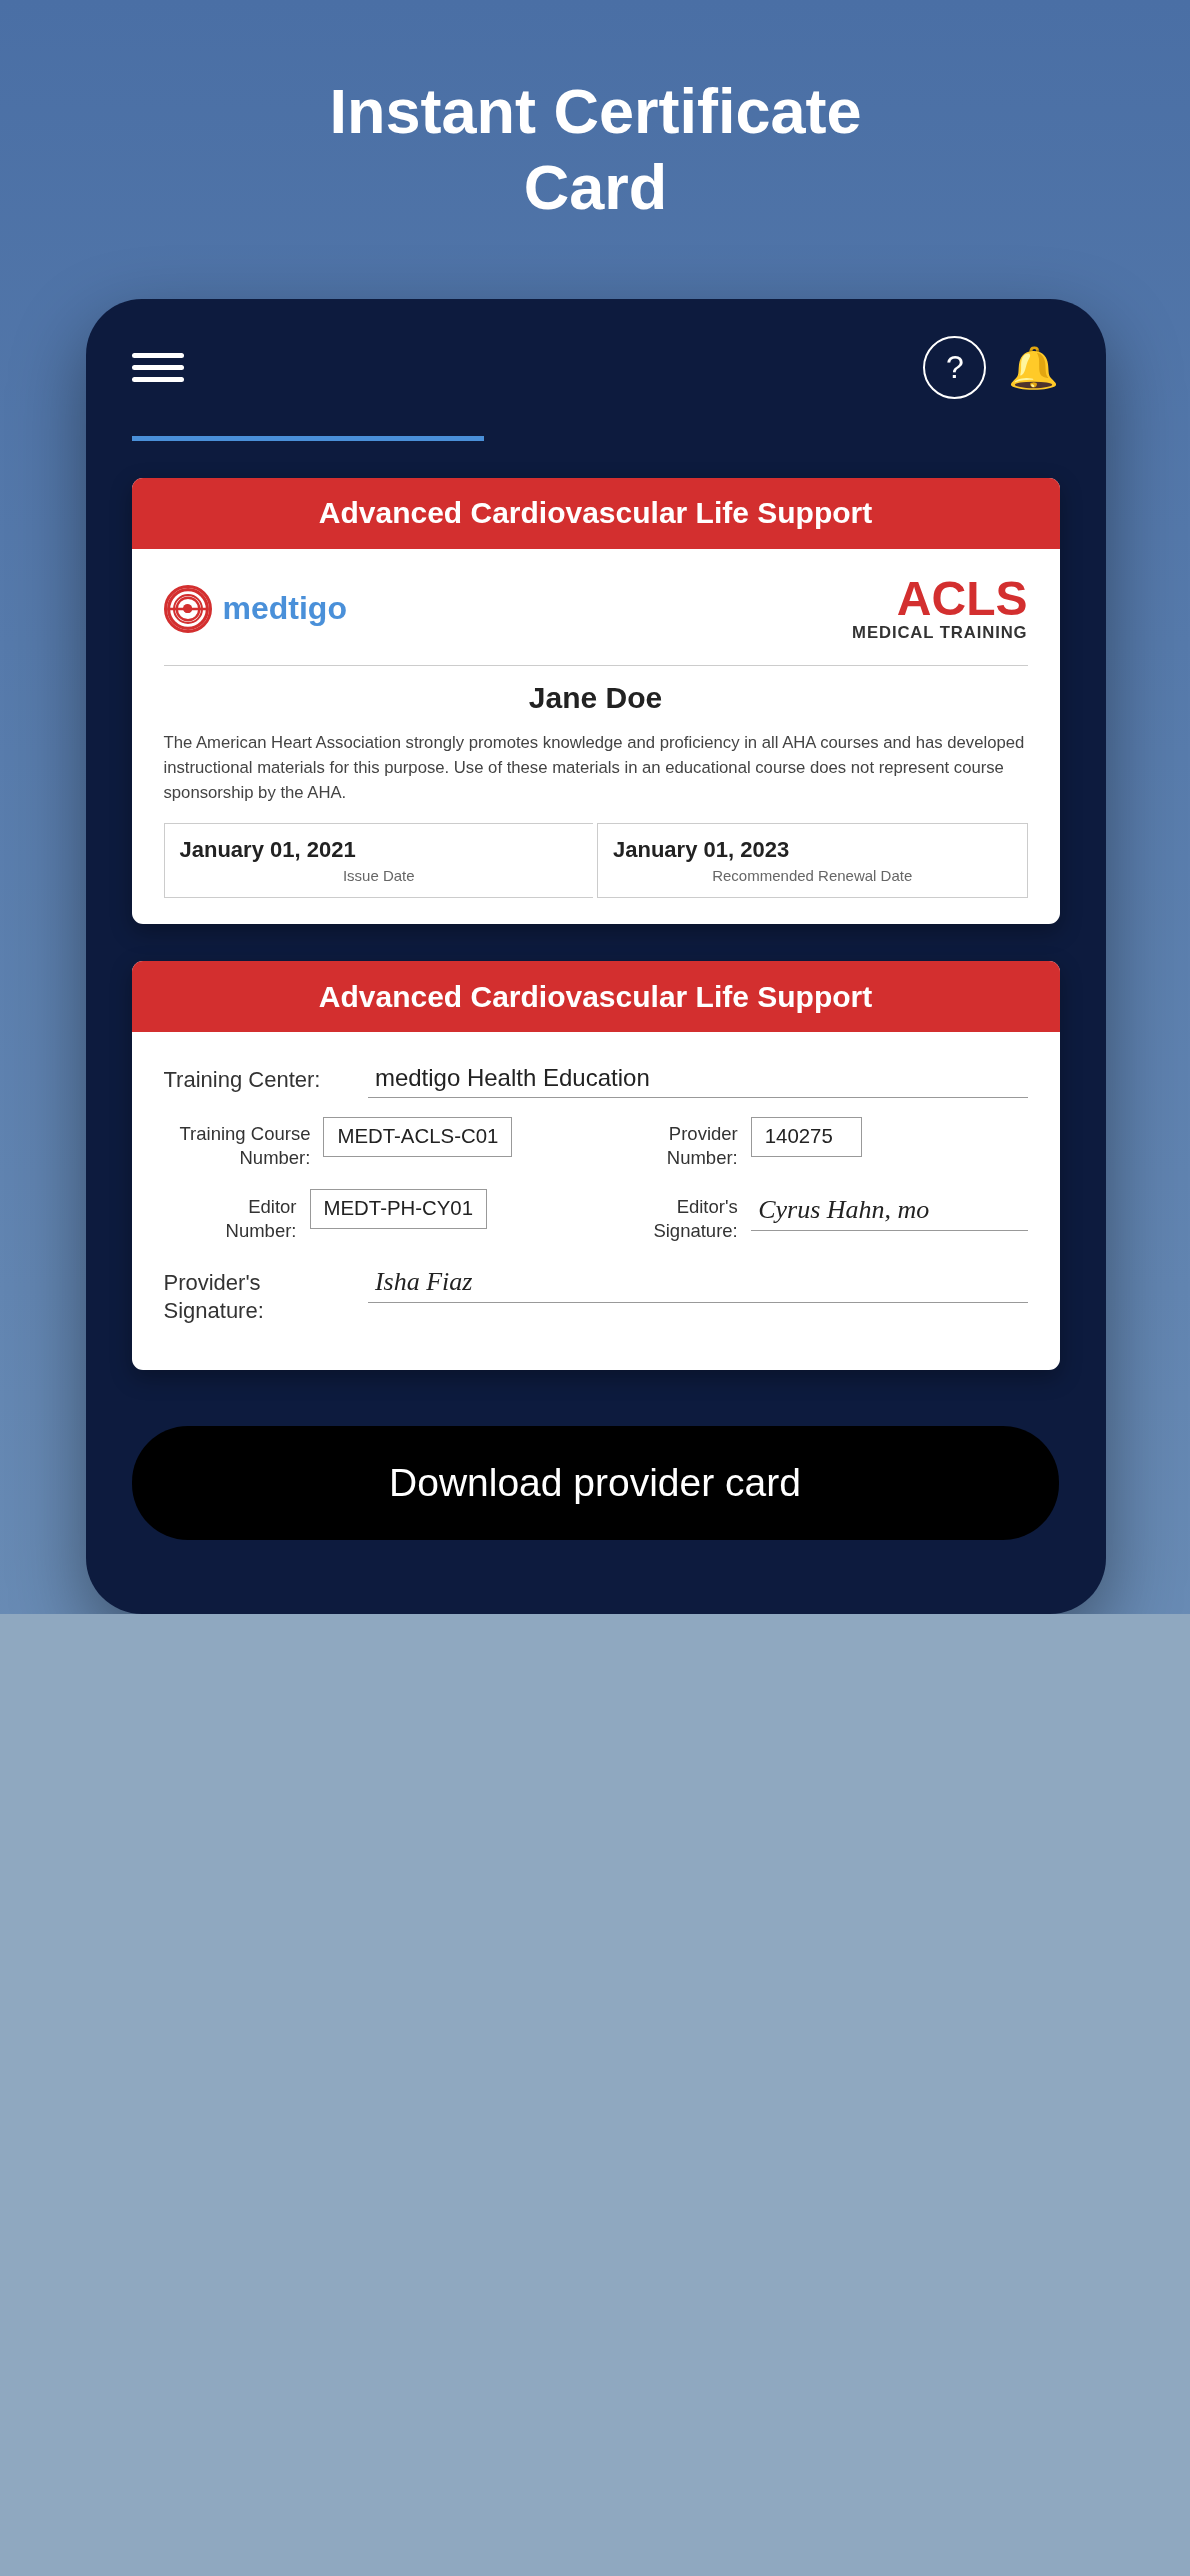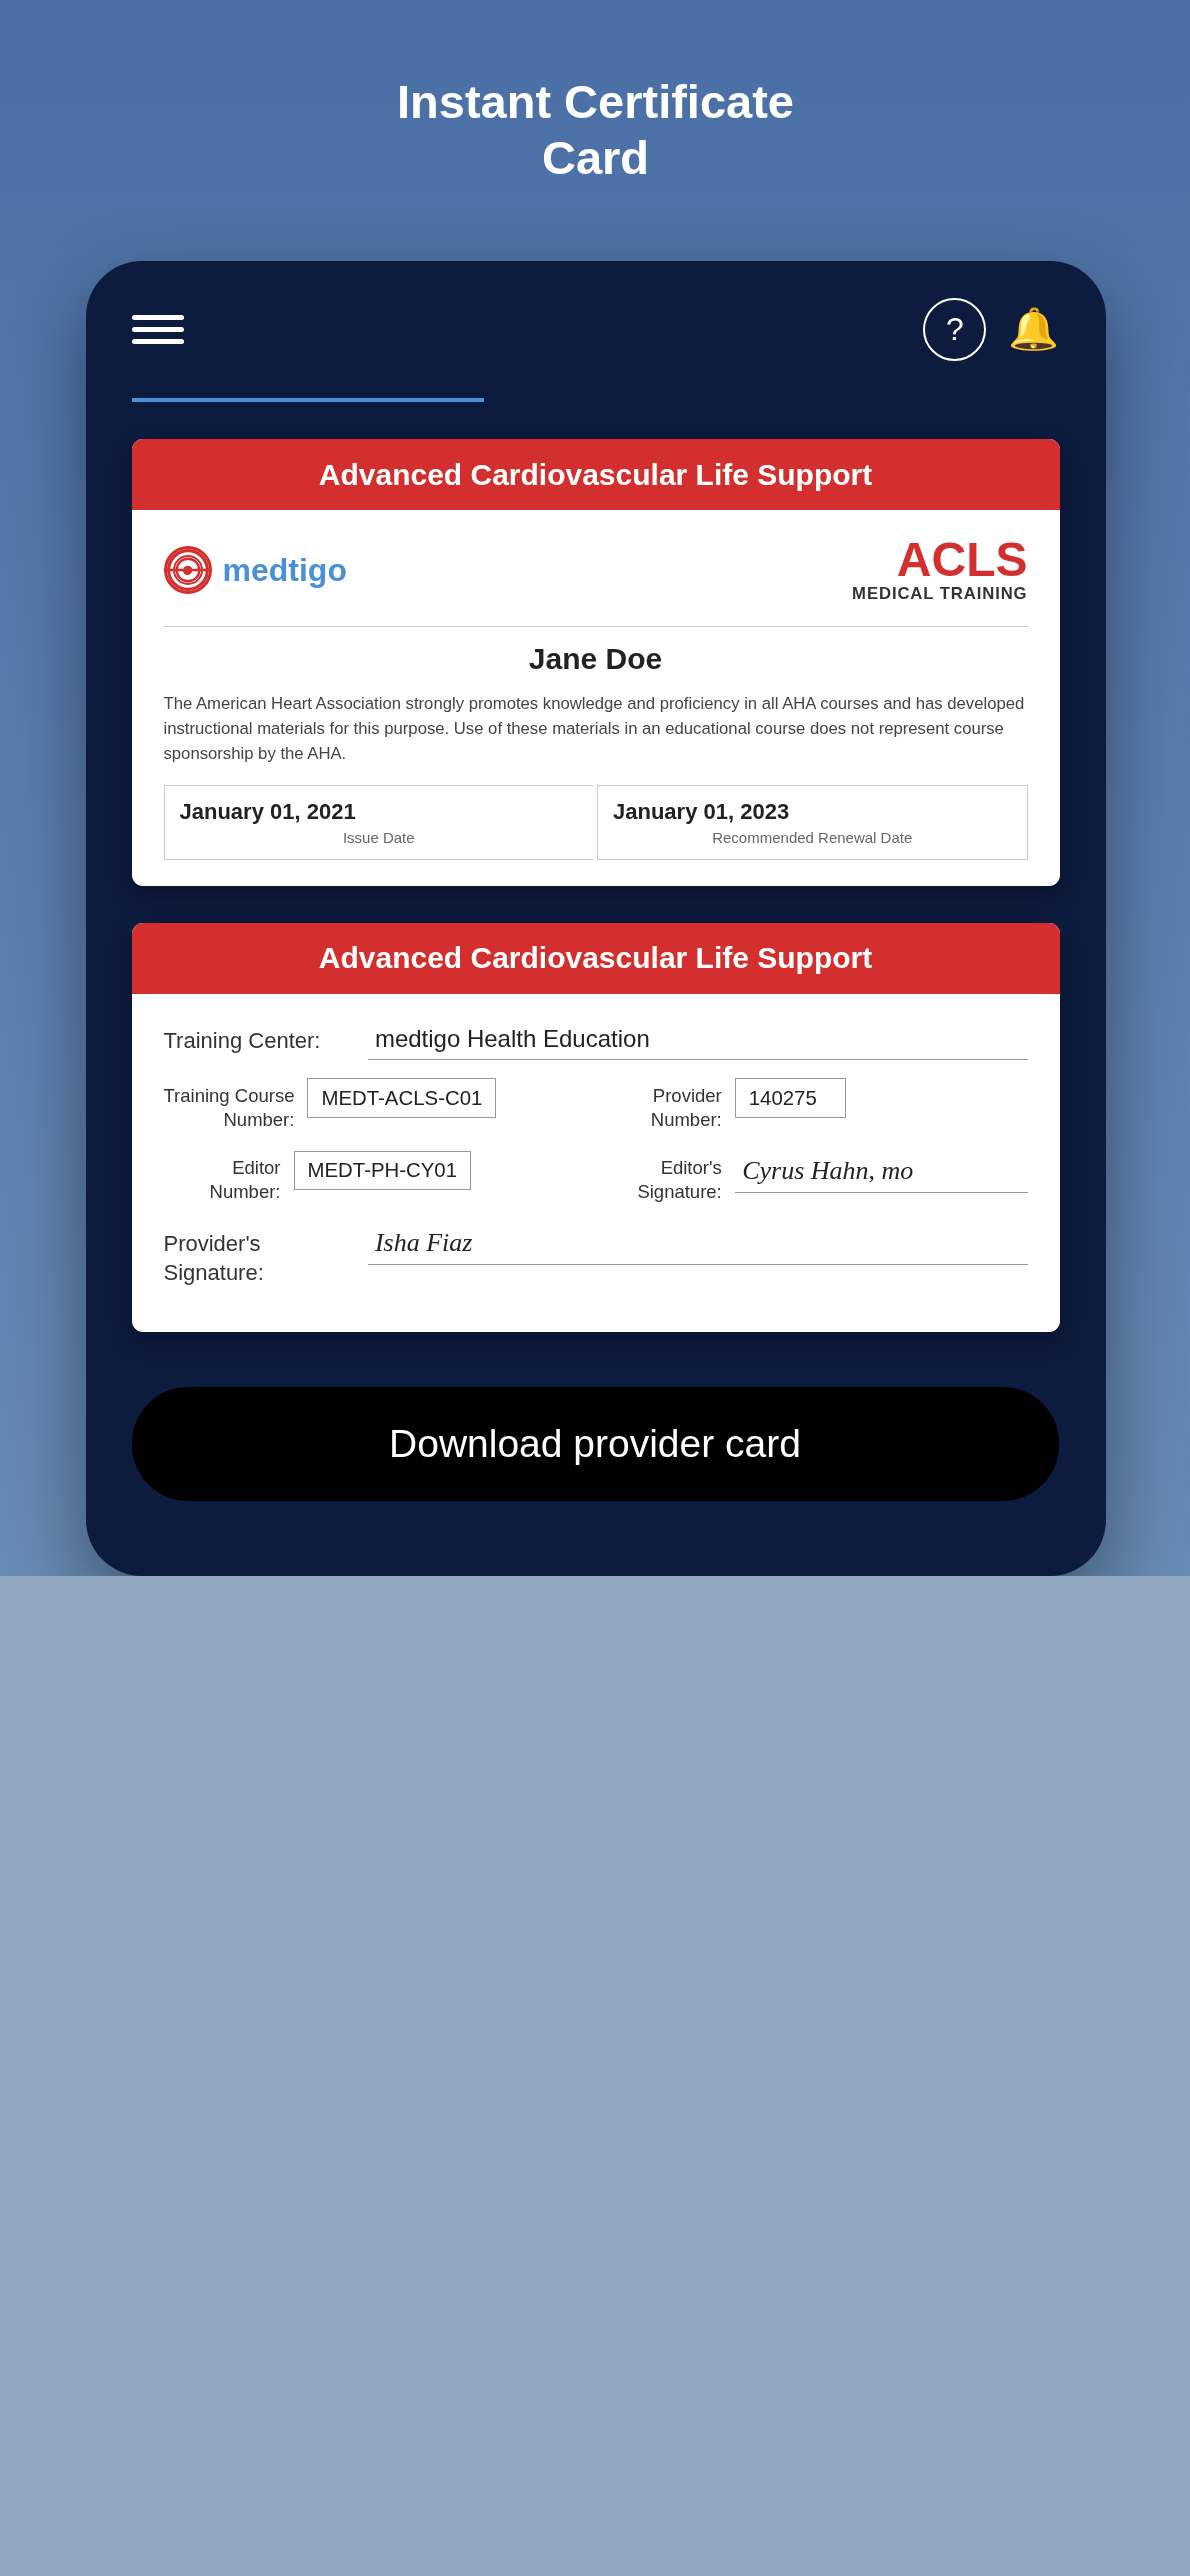--- a/index.html
+++ b/index.html
@@ -20,21 +20,21 @@
       min-height: 2576px;
       background: linear-gradient(180deg, #4a6fa5 0%, #7a9bbd 100%);
       display: flex;
       flex-direction: column;
       align-items: center;
       padding-top: 74px;
     }
 
     .page-title {
       color: #ffffff;
-      font-size: 47px;
+      font-size: 63px;
       font-weight: 700;
       text-align: center;
       line-height: 1.2;
       margin-bottom: 74px;
       padding: 0 56px;
     }
 
     .phone-card {
       width: 1020px;
       background: #0d1b3e;
@@ -318,20 +318,21 @@
     }
 
     .cert-back-field-label {
       font-size: 18.5px;
       color: #333;
       text-align: right;
       min-width: 130px;
       padding-right: 13px;
       padding-top: 5.6px;
       line-height: 1.3;
+      margin-left: 16px;
     }
 
     .cert-back-field-box {
       border: 0.9px solid #999;
       padding: 7.4px 13px;
       font-size: 20.4px;
       color: #222;
       min-width: 111px;
     }
 

